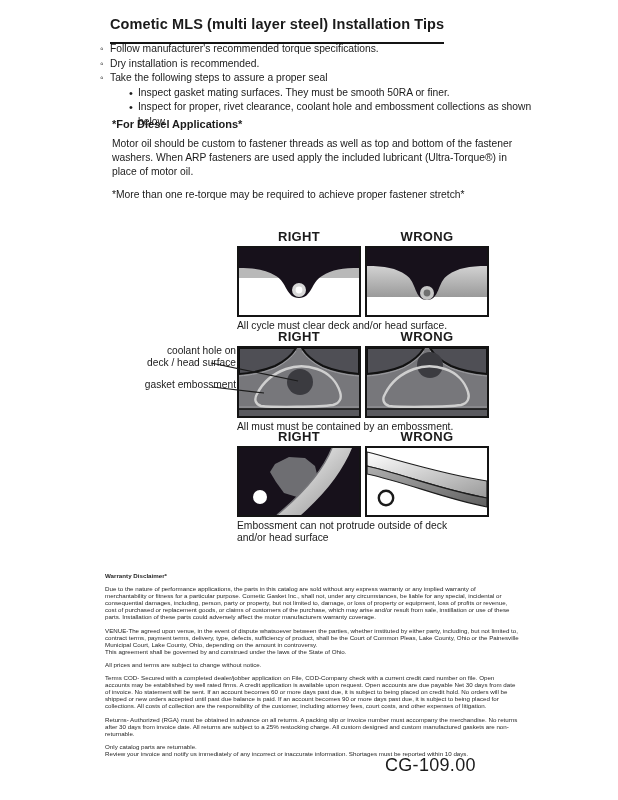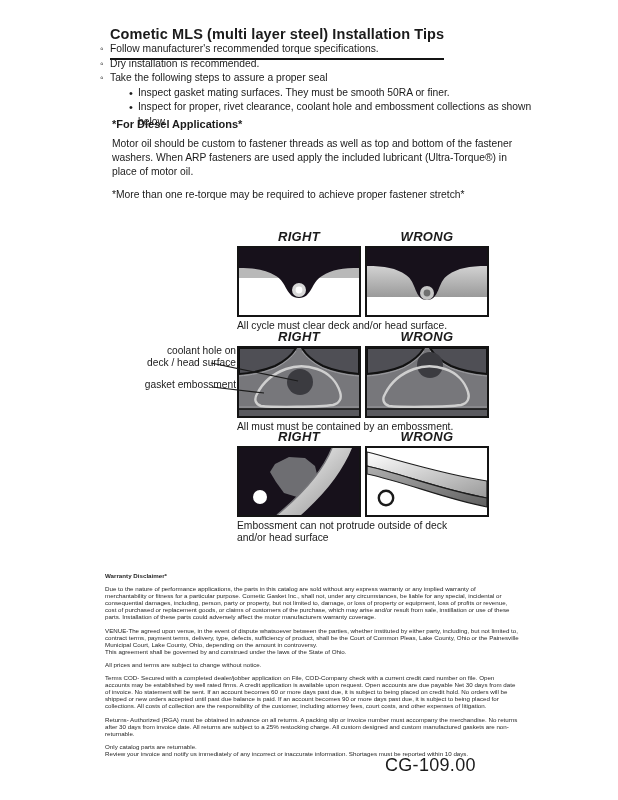--- a/index.html
+++ b/index.html
@@ -2,40 +2,40 @@
 <html><head>
 <meta charset="utf-8">
 <style>
   html,body{margin:0;padding:0;background:#ffffff;}
   .page{
     position:relative;width:618px;height:800px;background:#ffffff;overflow:hidden;
     font-family:"Liberation Sans", sans-serif;color:#1b1b1b;
   }
   
   .title{
-    position:absolute;left:110px;top:26px;
+    position:absolute;left:110px;top:16px;
     font-size:14.5px;font-weight:bold;letter-spacing:.1px;
-    border-bottom:2px solid #141414;padding-bottom:16px;display:inline-block;
+    border-bottom:2px solid #141414;padding-bottom:10px;display:inline-block;
   }
   
   .bullets{position:absolute;left:100px;top:42px;width:440px;font-size:10.3px;line-height:14.6px;}
   .bullet-row{display:flex;}
   .bullet-row .glyph{width:10px;flex:0 0 10px;text-align:left;}
   .bullet-row.sub{padding-left:29px;}
   .bullet-row.sub .glyph{width:9px;flex:0 0 9px;font-size:11px;}
   
   .diesel{position:absolute;left:112px;top:117px;width:414px;font-size:10.3px;line-height:14px;}
   .diesel h2{font-size:11px;font-weight:bold;margin:0 0 6px 0;}
   .diesel p{margin:0 0 9px 0;}
   
   .figure{position:absolute;left:237px;width:260px;}
   .fig1{top:229px;}
   .fig2{top:329px;}
   .fig3{top:429px;}
-  .fig-heads{display:flex;gap:4px;margin-bottom:2px;font-style:italic;}
+  .fig-heads{display:flex;gap:4px;margin-bottom:2px;}
   .fig-heads div{width:124px;text-align:center;font-size:13px;font-weight:bold;letter-spacing:.3px;}
   .fig-boxes{display:flex;gap:4px;}
   .fig-boxes svg{border:2px solid #141414;display:block;background:#fff;}
   .fig-caption{margin-top:3px;font-size:10.3px;line-height:12px;}
   
   .ann-label{position:absolute;width:94px;text-align:right;font-size:10.2px;line-height:11.6px;margin-left:28px;}
   .ann1{left:114px;top:345px;}
   .ann2{left:114px;top:379px;}
   .ann-lines{position:absolute;left:118px;top:342px;z-index:3;pointer-events:none;}
   

